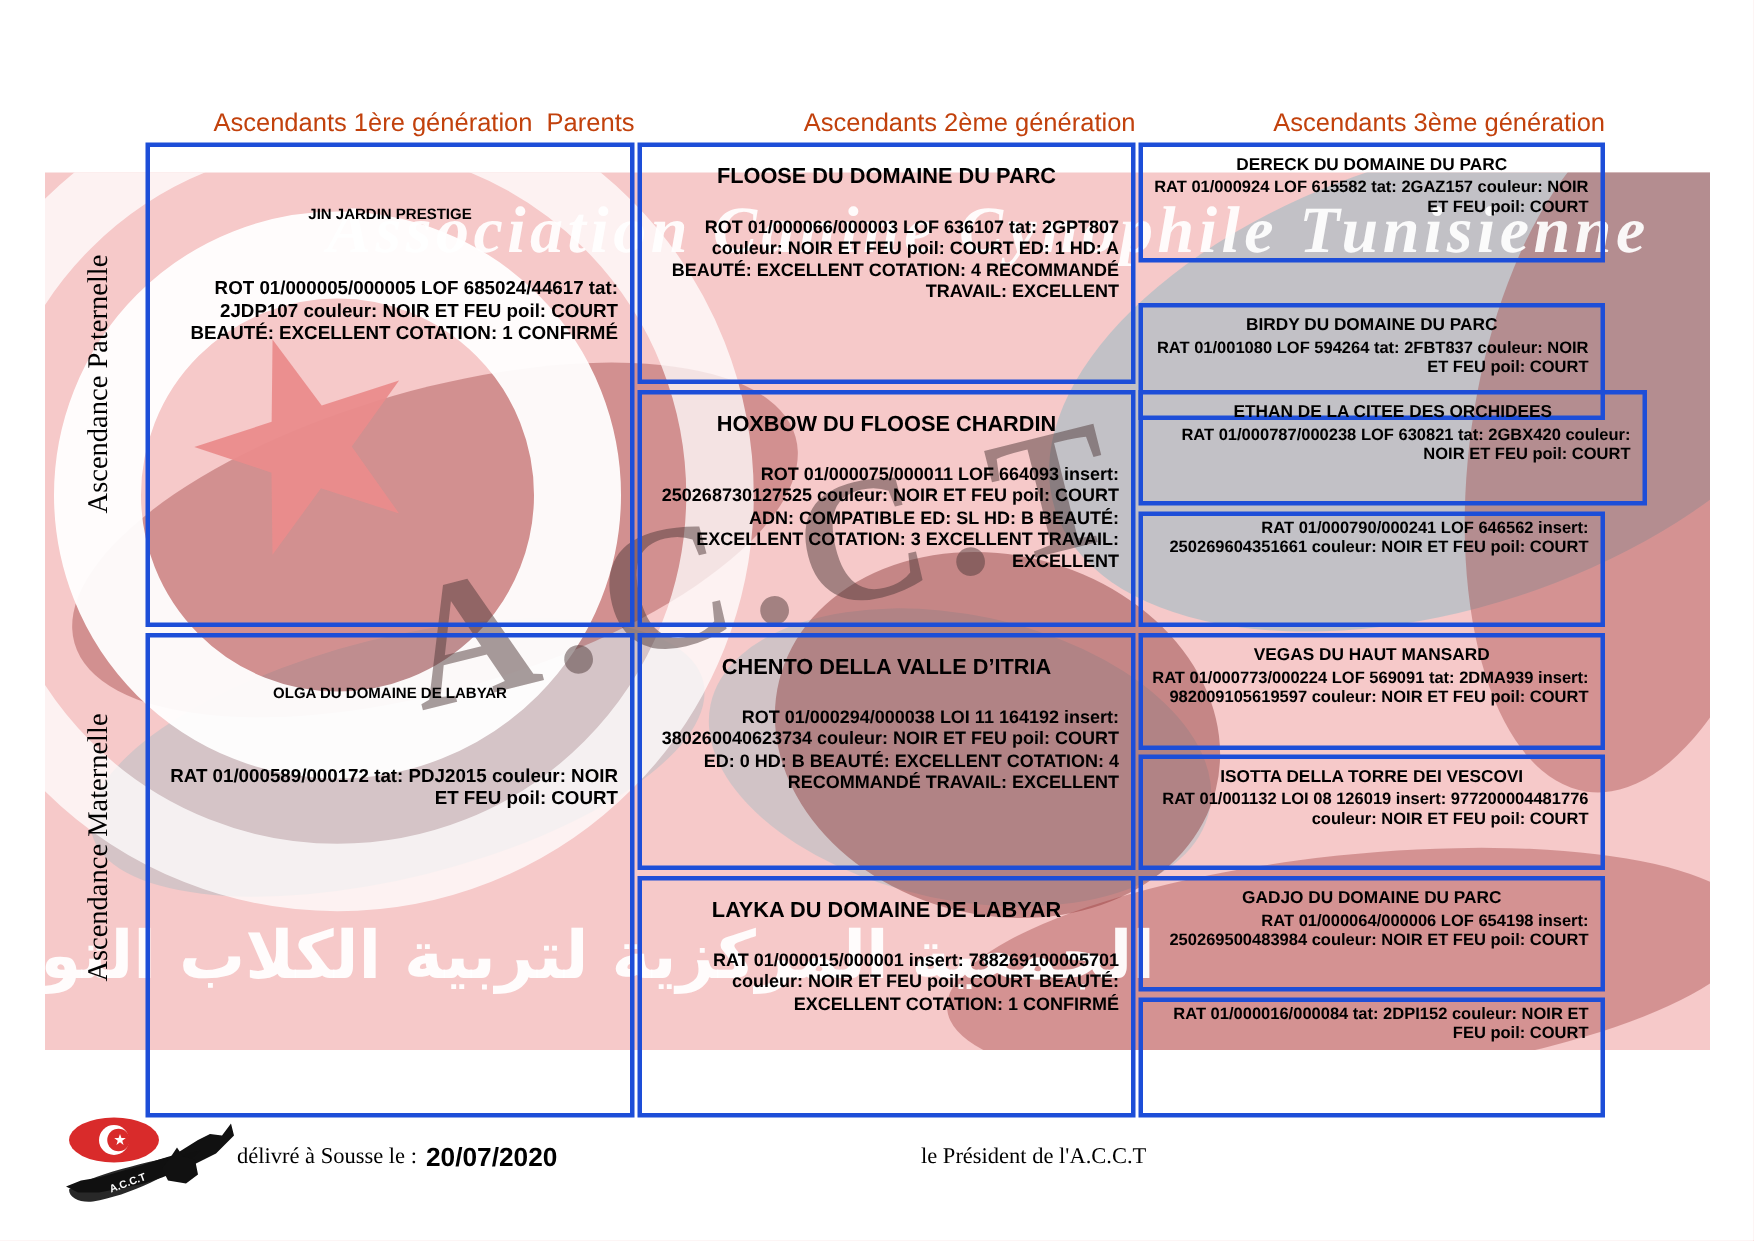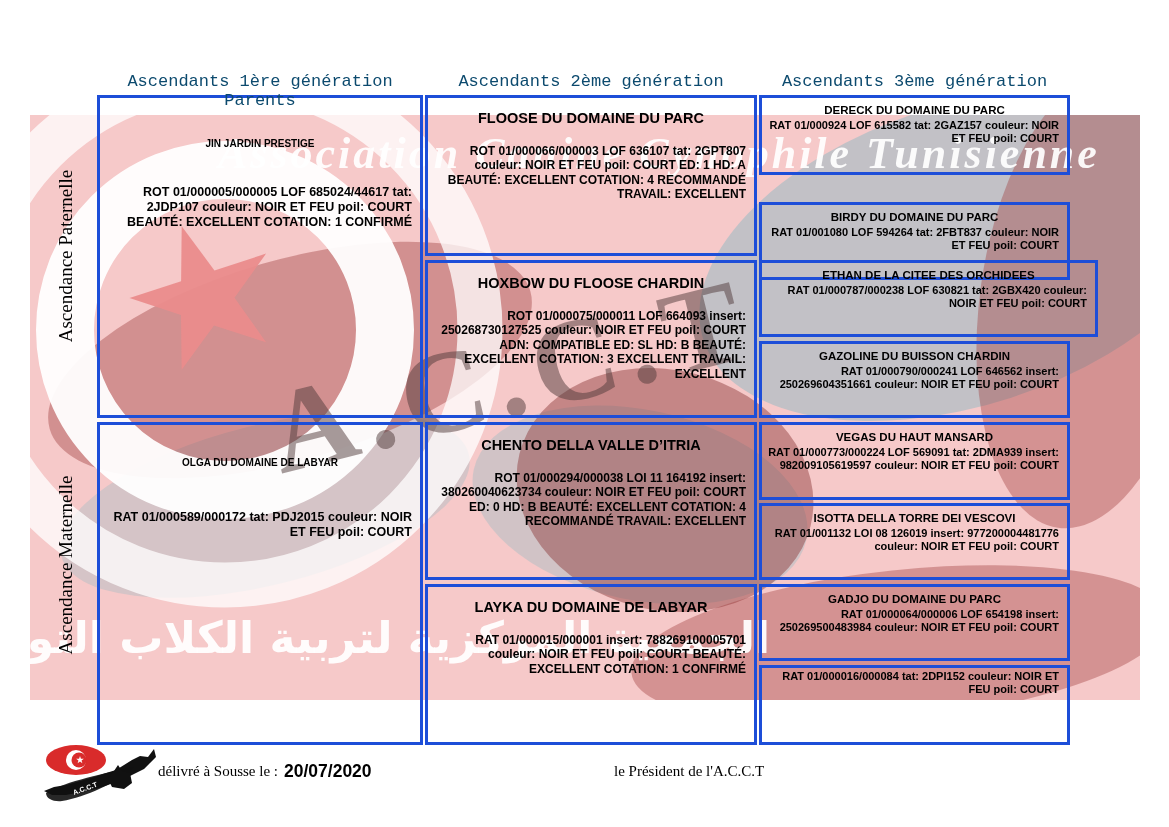--- a/index.html
+++ b/index.html
@@ -12,22 +12,22 @@
   .wm-assoc{position:absolute;left:218px;top:128px;width:780px;white-space:nowrap;
             font-family:"Liberation Serif",serif;font-style:italic;font-weight:bold;
             font-size:44px;letter-spacing:3px;color:rgba(255,255,255,0.93);}
   .wm-acct{position:absolute;left:255px;top:370px;font-family:"Liberation Serif",serif;
            font-weight:bold;font-size:118px;letter-spacing:10px;color:rgba(80,58,58,0.50);
            transform:rotate(-14deg);transform-origin:left top;}
   .wm-arabic{position:absolute;left:95px;top:612px;width:675px;direction:rtl;text-align:center;
              font-family:"DejaVu Sans",sans-serif;font-weight:bold;font-size:44px;
              color:rgba(255,255,255,0.95);white-space:nowrap;}
   
-  .col-header{position:absolute;top:72px;text-align:center;font-family:Liberation Mono, monospace;
-              font-size:17px;color:#0c4a6e;white-space:pre-wrap;z-index:2;}
+  .col-header{position:absolute;top:72px;text-align:right;font-family:Liberation Sans, sans-serif;
+              font-size:17px;color:#c2410c;white-space:pre-wrap;z-index:2;}
   .side-label{position:absolute;font-family:"Liberation Serif",serif;font-size:19px;color:#000;
               white-space:nowrap;transform:translate(-50%,-50%) rotate(-90deg);z-index:2;}
   
   .box{position:absolute;box-sizing:border-box;border:3px solid #1d4ed8;background:transparent;z-index:1;}
   .box-title{font-weight:bold;text-align:center;line-height:1.1;}
   .box-details{font-weight:bold;text-align:right;line-height:1.2;padding:0 8px 0 1px;}
   .c1 .box-title{font-size:10px;padding-top:40px;}
   .c1 .box-details{font-size:12.5px;margin-top:36px;}
   .c1b .box-title{padding-top:32px;}
   .c1b .box-details{margin-top:42px;}
@@ -114,21 +114,20 @@
   </div>
   <div class="box c3" style="left:759px;top:178px;width:311px;height:78px;margin-top:24px;">
     <div class="box-title">BIRDY DU DOMAINE DU PARC</div>
     <div class="box-details">RAT 01/001080 LOF 594264 tat: 2FBT837 couleur: NOIR ET FEU poil: COURT</div>
   </div>
   <div class="box c3" style="left:759px;top:260px;width:339px;height:77px;">
     <div class="box-title">ETHAN DE LA CITEE DES ORCHIDEES</div>
     <div class="box-details">RAT 01/000787/000238 LOF 630821 tat: 2GBX420 couleur: NOIR ET FEU poil: COURT</div>
   </div>
   <div class="box c3" style="left:759px;top:341px;width:311px;height:77px;">
-    <div class="box-title">GAZOLINE DU BUISSON CHARDIN</div>
     <div class="box-details">RAT 01/000790/000241 LOF 646562 insert: 250269604351661 couleur: NOIR ET FEU poil: COURT</div>
   </div>
   <div class="box c3" style="left:759px;top:422px;width:311px;height:78px;">
     <div class="box-title">VEGAS DU HAUT MANSARD</div>
     <div class="box-details">RAT 01/000773/000224 LOF 569091 tat: 2DMA939 insert: 982009105619597 couleur: NOIR ET FEU poil: COURT</div>
   </div>
   <div class="box c3" style="left:759px;top:503px;width:311px;height:77px;">
     <div class="box-title">ISOTTA DELLA TORRE DEI VESCOVI</div>
     <div class="box-details">RAT 01/001132 LOI 08 126019 insert: 977200004481776 couleur: NOIR ET FEU poil: COURT</div>
   </div>

